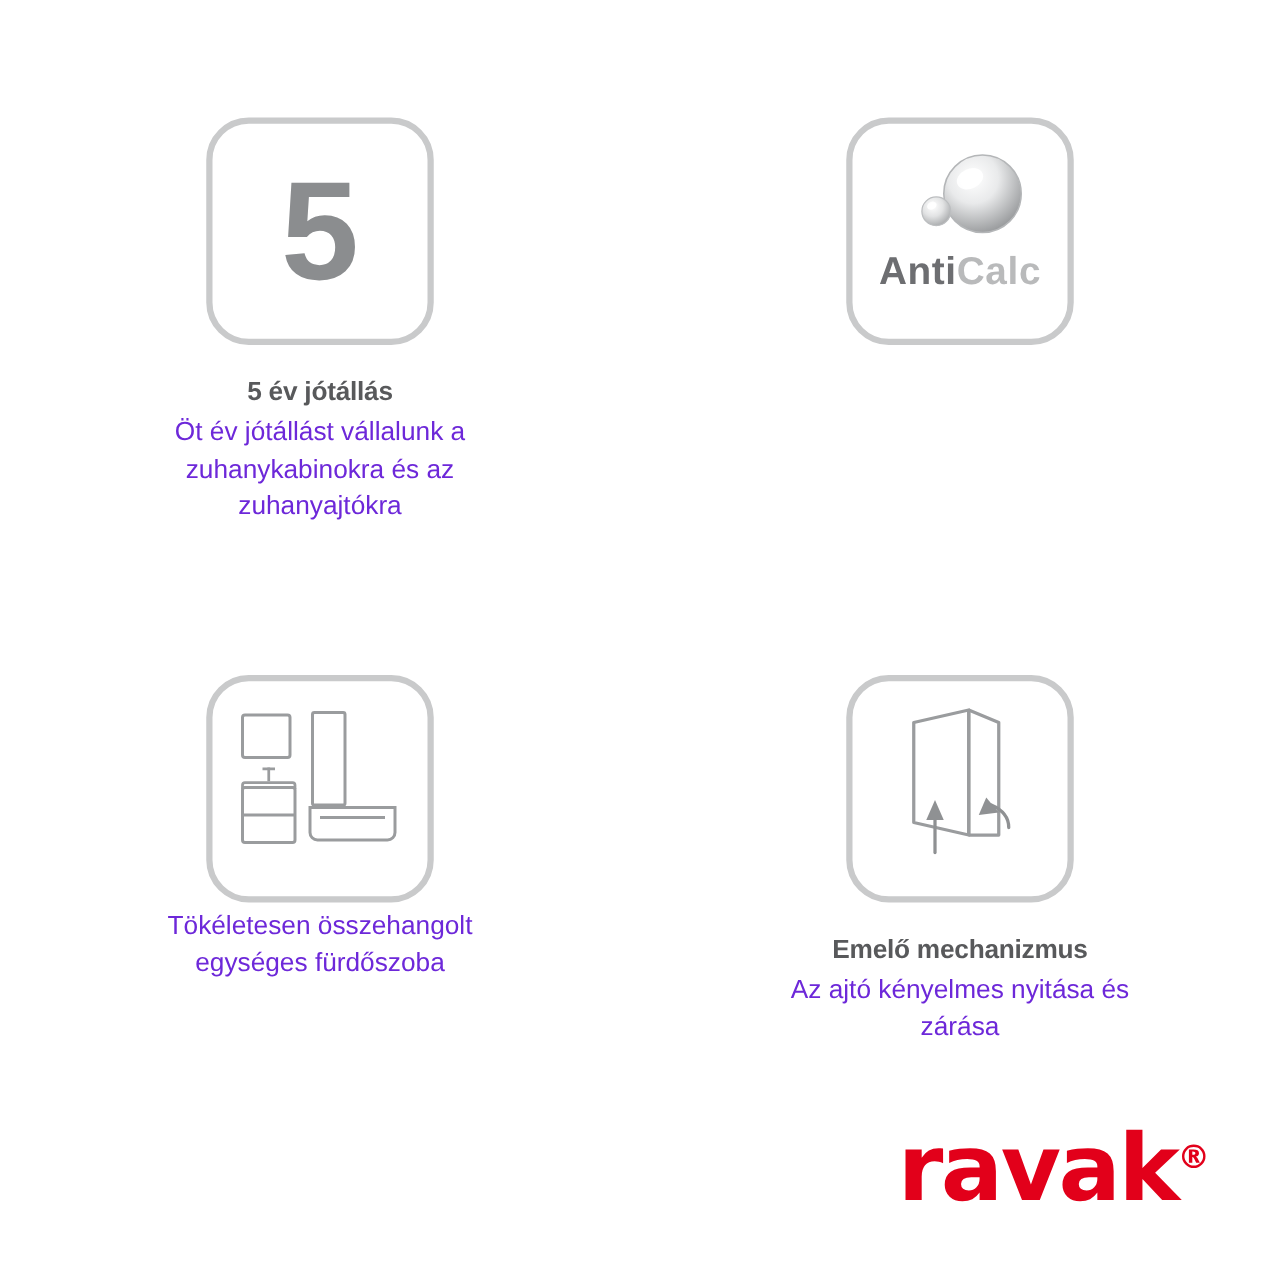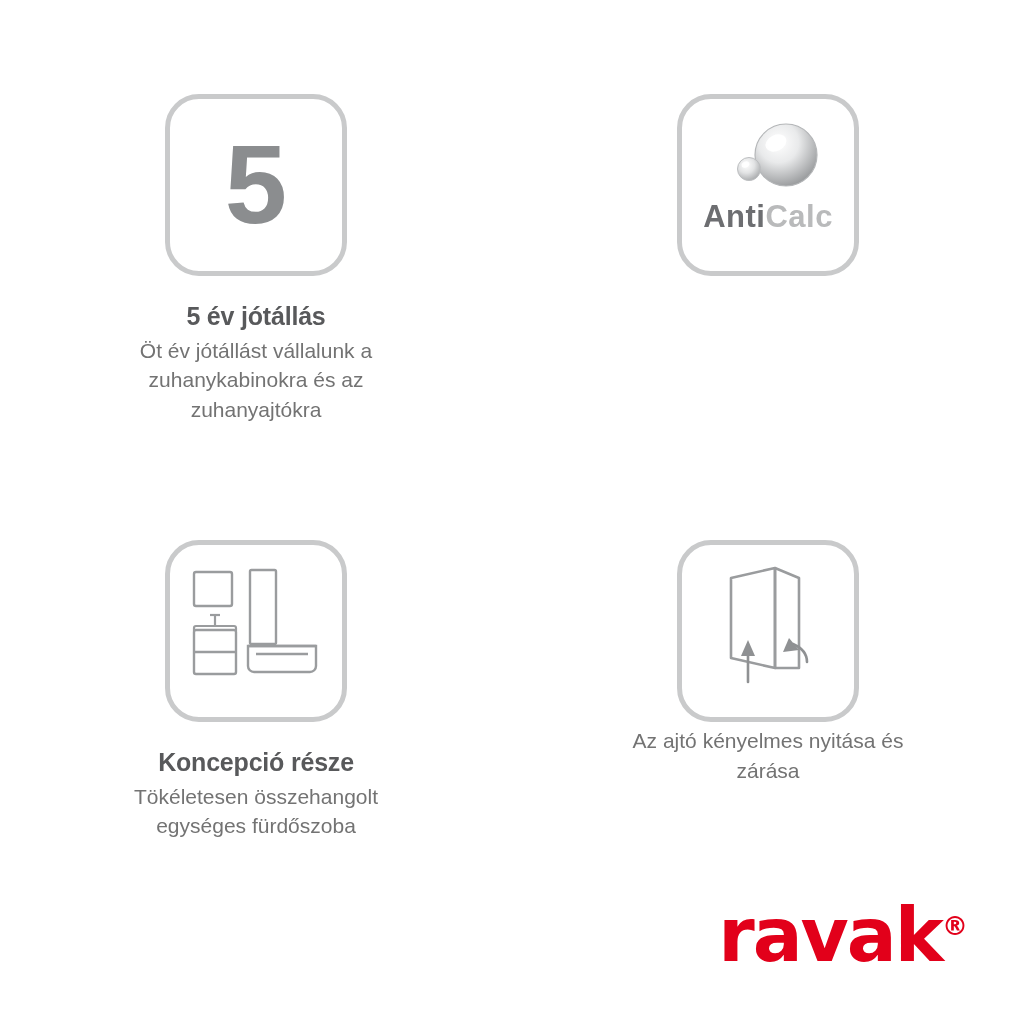--- a/index.html
+++ b/index.html
@@ -44,31 +44,31 @@
     border-radius: 34px;
     box-sizing: border-box;
     display: flex;
     align-items: center;
     justify-content: center;
     position: relative;
     background: #ffffff;
   }
 
   .feature-title {
-    font-size: 25px;
+    font-size: 21px;
     font-weight: bold;
     color: #58595b;
     text-align: center;
     margin-top: 26px;
     line-height: 1.18;
     letter-spacing: -0.2px;
   }
   .feature-desc {
     font-size: 21px;
-    color: #737373;
+    color: #6d28d9;
     text-align: center;
     margin-top: 4px;
     line-height: 1.42;
     max-width: 330px;
   }
 
   
   .big-number {
     font-size: 112px;
     font-weight: bold;
@@ -174,21 +174,20 @@
             <rect x="64" y="6" width="26" height="74" rx="1.5"></rect>
 
             <path d="M62 82 h68 v20 a6 6 0 0 1 -6 6 h-56 a6 6 0 0 1 -6 -6 z"></path>
             <line x1="62" y1="82" x2="130" y2="82"></line>
 
             <path d="M70 90 h52"></path>
           </g>
         </svg>
       </span>
     </div>
-    <div class="feature-title">Koncepció része</div>
     <div class="feature-desc">Tökéletesen összehangolt egységes fürdőszoba</div>
   </div>
 
   <div class="feature row2">
     <div class="icon-box">
       <span>
         <svg width="130" height="130" viewBox="0 0 130 130" aria-hidden="true">
           <g fill="none" stroke="#9a9c9e" stroke-width="2.6" stroke-linejoin="round">
 
             <path d="M28 14 L72 4 L72 104 L28 94 Z"></path>
@@ -202,18 +201,19 @@
           </g>
           <polygon points="45,76 52,92 38,92" fill="#8f9193"></polygon>
           <g fill="none" stroke="#8f9193" stroke-width="2.6" stroke-linecap="round">
 
             <path d="M90 80 q14 6 14 18"></path>
           </g>
           <polygon points="86,74 96,86 80,88" fill="#8f9193"></polygon>
         </svg>
       </span>
     </div>
+    <div class="feature-title">Emelő mechanizmus</div>
     <div class="feature-desc">Az ajtó kényelmes nyitása és zárása</div>
   </div>
 
 </div>
 
 <div class="logo"><span>ravak</span><span class="reg">®</span></div>
 
 </body></html>

